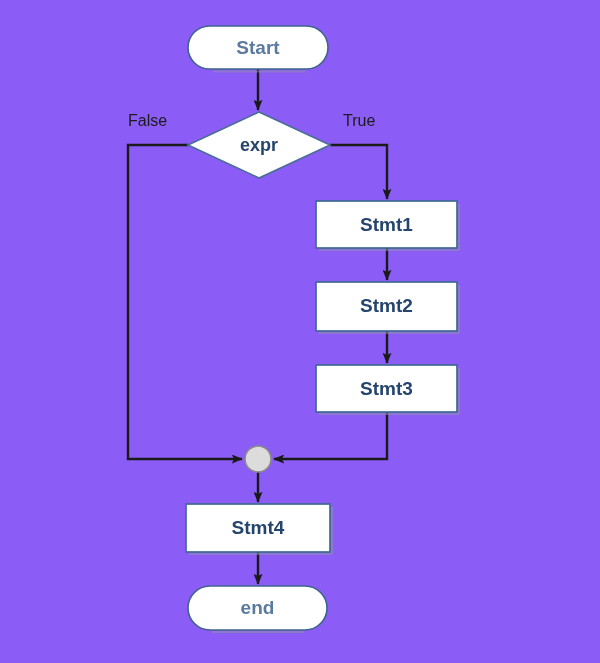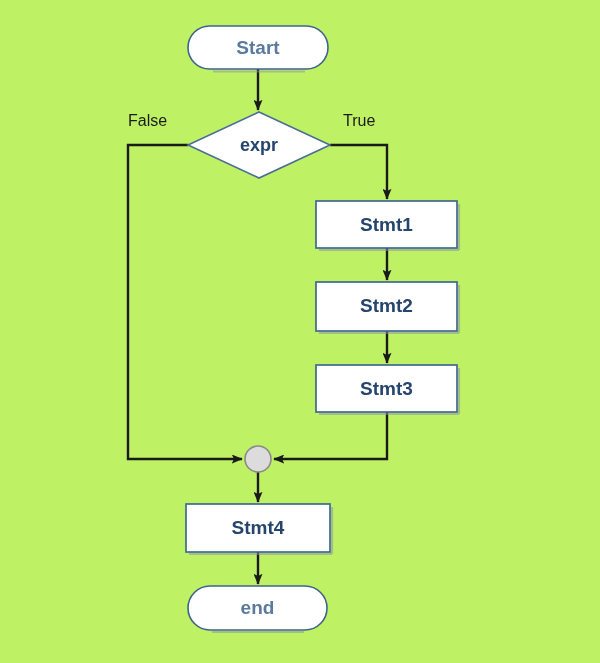--- a/index.html
+++ b/index.html
@@ -8,21 +8,21 @@
     padding: 0;
     background: #ffffff;
   }
   body {
     font-family: "Liberation Sans", sans-serif;
   }
   #canvas {
     position: relative;
     width: 600px;
     height: 663px;
-    background: #bef264;
+    background: #8b5cf6;
     overflow: hidden;
   }
   #flow-svg {
     position: absolute;
     top: 0;
     left: 0;
     width: 600px;
     height: 663px;
   }
   .node-label {

